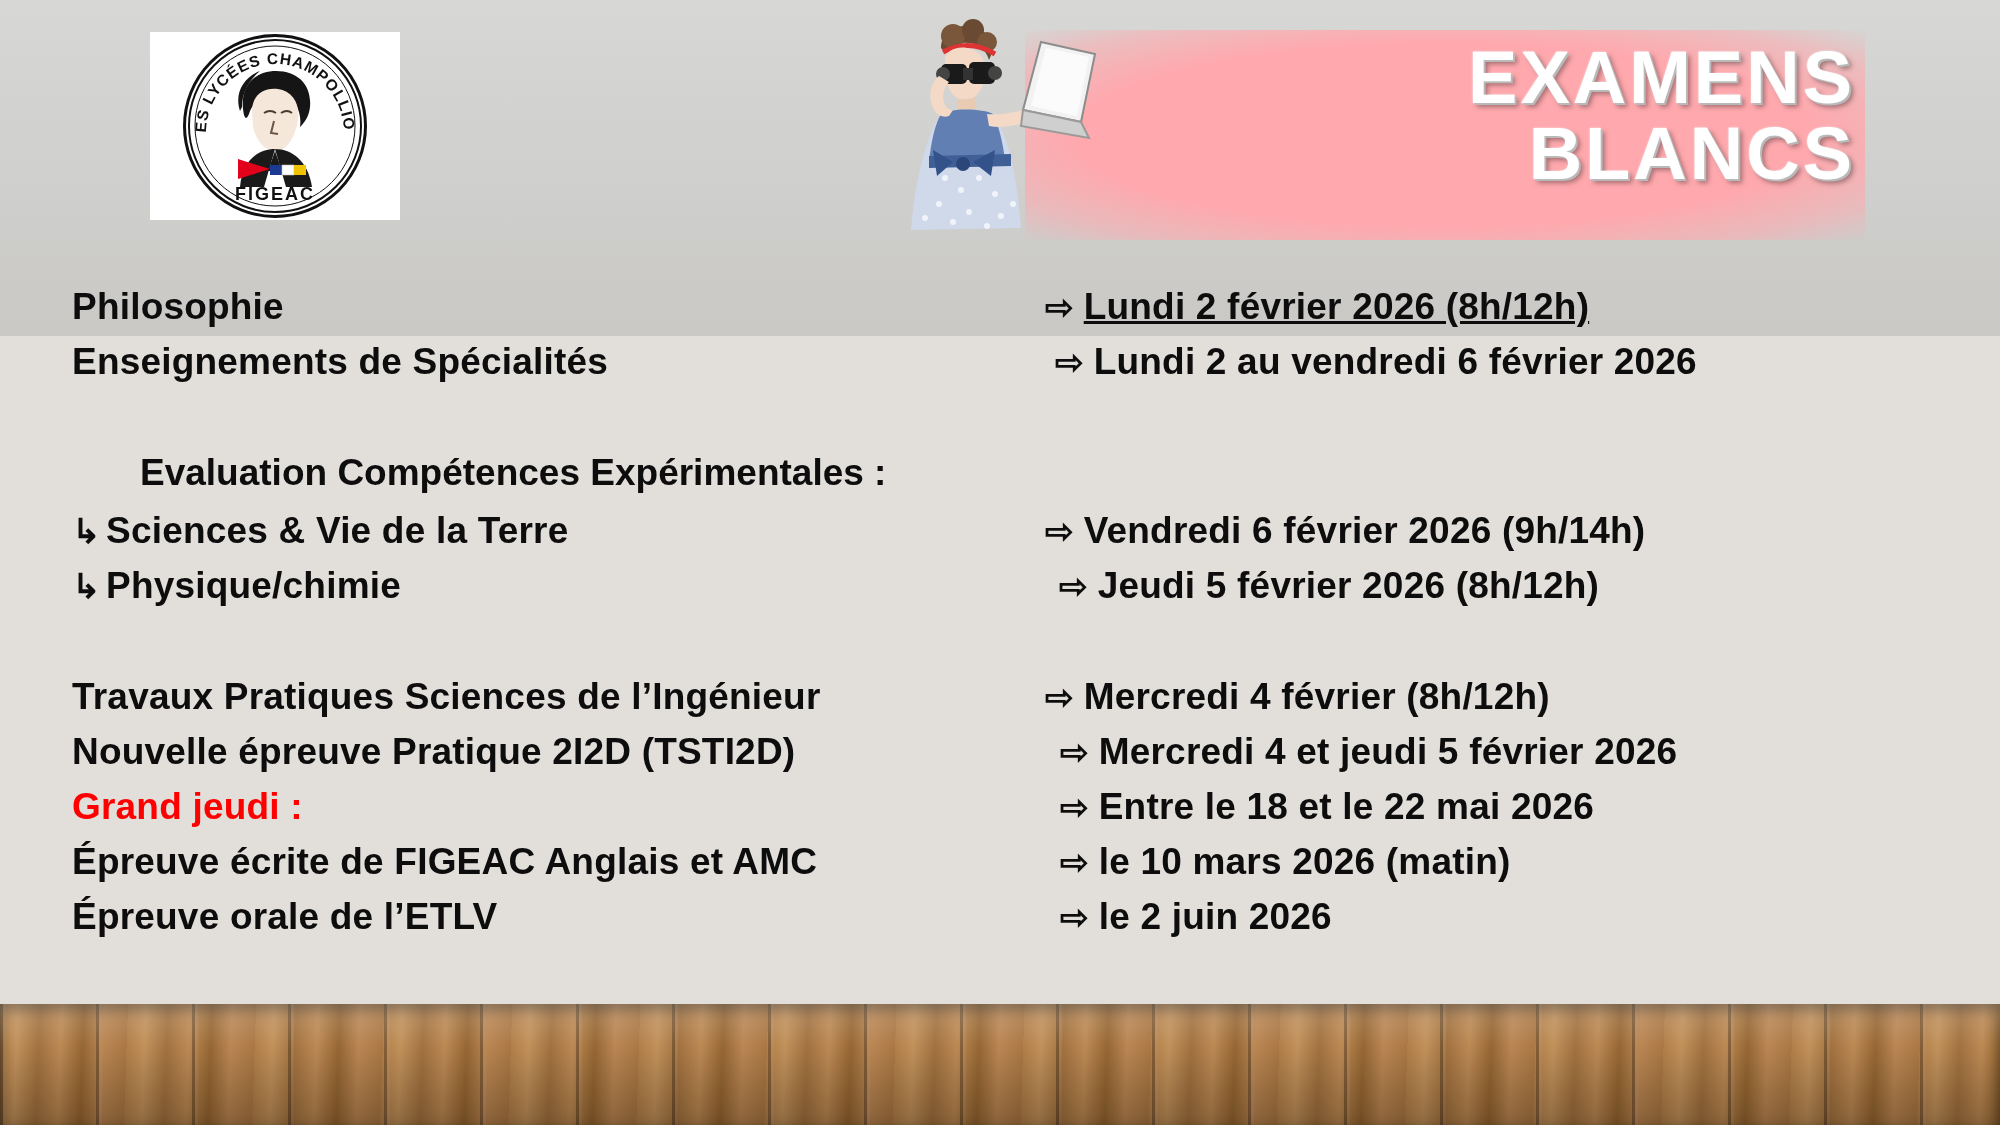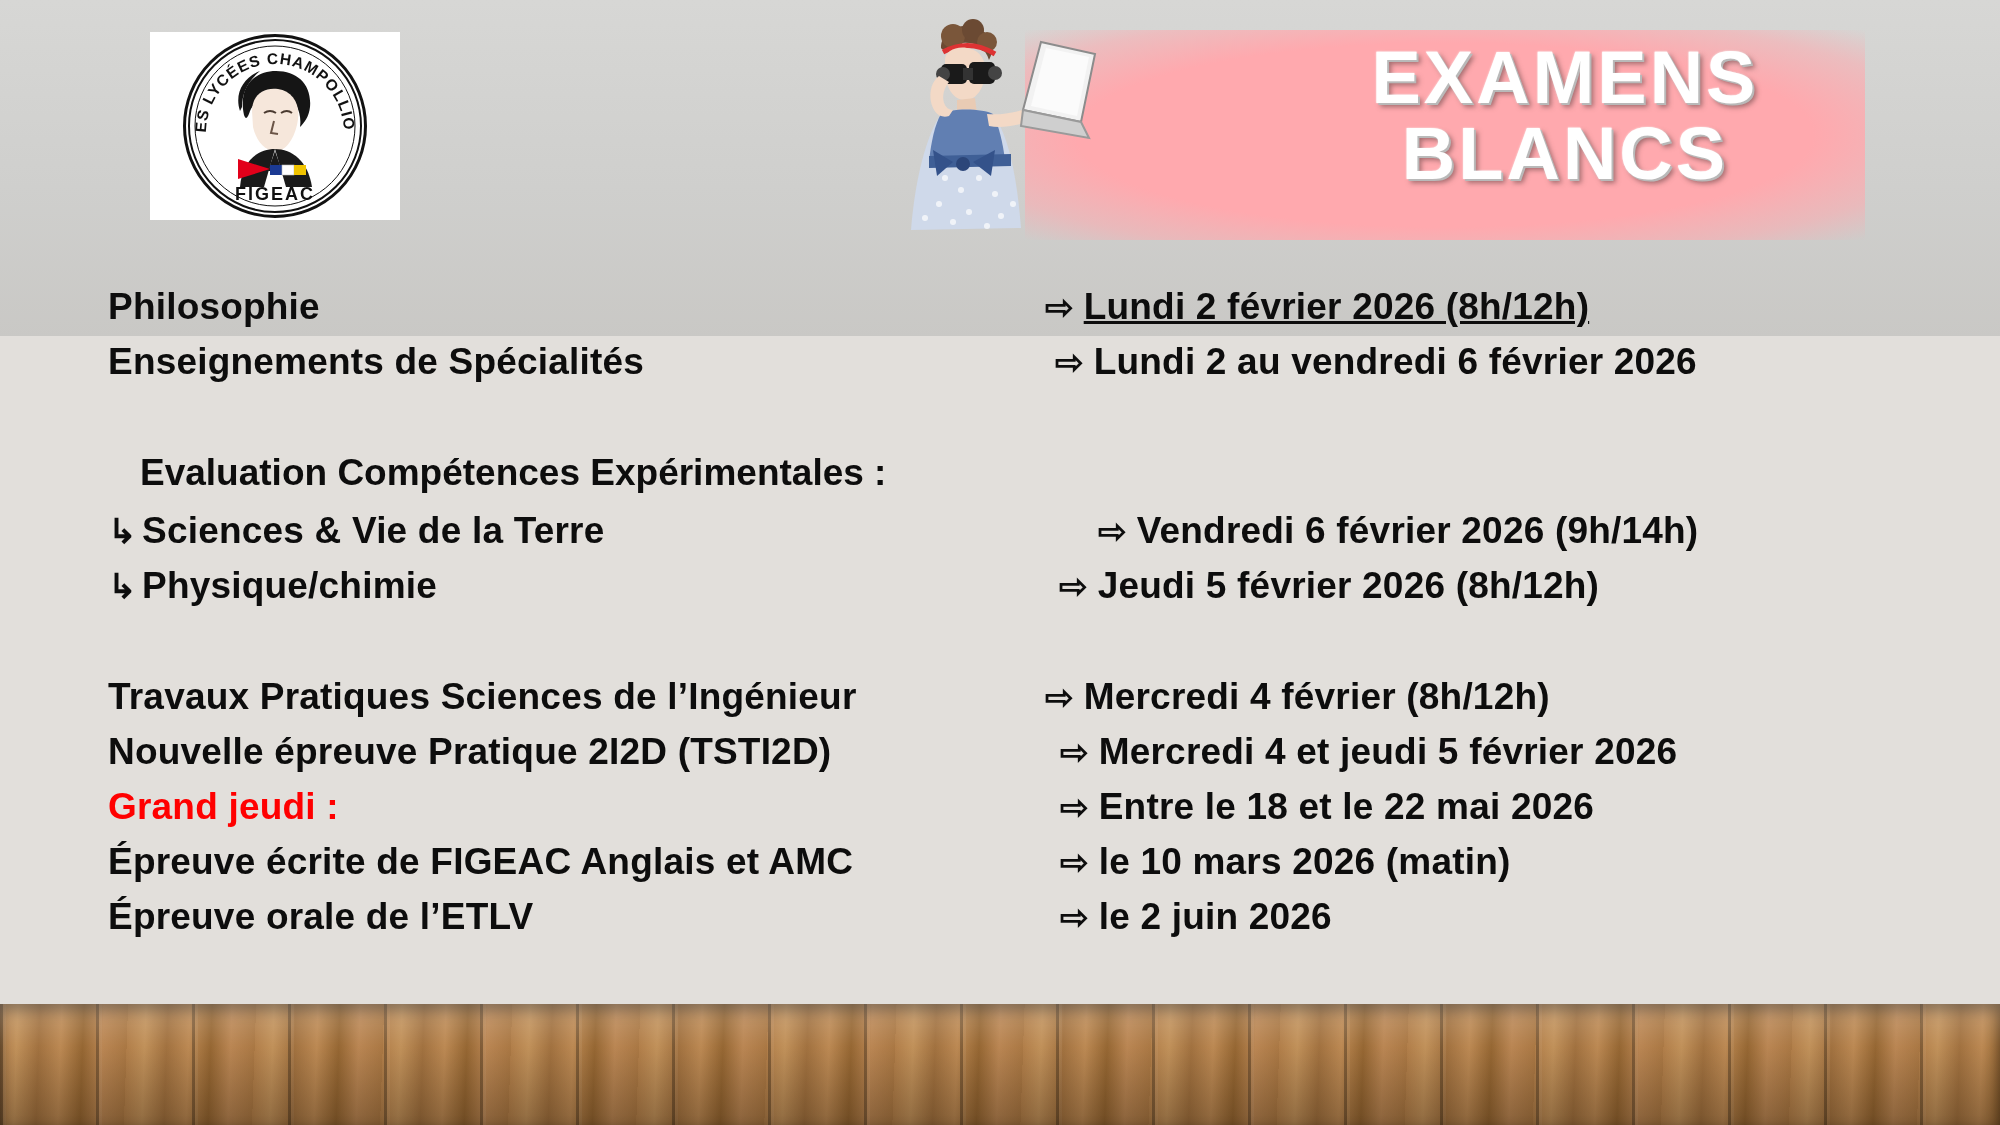--- a/index.html
+++ b/index.html
@@ -101,21 +101,21 @@
     top: 12px;
     width: 840px;
     height: 210px;
     background: radial-gradient(ellipse at 50% 50%, #ffa9ae 0%, #ffa9ae 62%, rgba(255,169,174,0.55) 84%, rgba(255,169,174,0) 100%);
   }
   .banner-title {
     position: absolute;
     left: 430px;
     top: 22px;
     width: 580px;
-    text-align: center;
+    text-align: right;
     color: #ffffff;
     font-family: "Liberation Sans", sans-serif;
     font-weight: bold;
     font-size: 74px;
     line-height: 1.03;
     letter-spacing: 3px;
     text-shadow:
       2px 2px 0 #b9b9b9,
       4px 4px 5px rgba(90,60,60,0.55),
       0 0 2px #fff;
@@ -135,21 +135,21 @@
     position: relative;
     display: flex;
     align-items: baseline;
     height: 55px;
     font-weight: bold;
     font-size: 37px;
     color: #0d0d0d;
     letter-spacing: 0.2px;
   }
   .row .label {
-    padding-left: 108px;
+    padding-left: 72px;
     white-space: nowrap;
   }
   .row .arrow-date {
     position: absolute;
     white-space: nowrap;
   }
   .spacer { height: 56px; }
   .section-title {
     padding-left: 140px;
     height: 58px;
@@ -293,21 +293,21 @@
         <span class="arrow-glyph">⇨</span><span>Lundi 2 au vendredi 6 février 2026</span>
       </span>
     </div>
 
     <div class="spacer"></div>
 
     <div class="section-title">Evaluation Compétences Expérimentales :</div>
 
     <div class="row">
       <span class="label"><span class="bullet-hook">↳</span><span>Sciences &amp; Vie de la Terre</span></span>
-      <span class="arrow-date" style="left:1098px;">
+      <span class="arrow-date" style="left:1045px;">
         <span class="arrow-glyph">⇨</span><span>Vendredi 6 février 2026 (9h/14h)</span>
       </span>
     </div>
 
     <div class="row">
       <span class="label"><span class="bullet-hook">↳</span><span>Physique/chimie</span></span>
       <span class="arrow-date" style="left:1045px;margin-left:14px;">
         <span class="arrow-glyph">⇨</span><span>Jeudi 5 février 2026 (8h/12h)</span>
       </span>
     </div>

